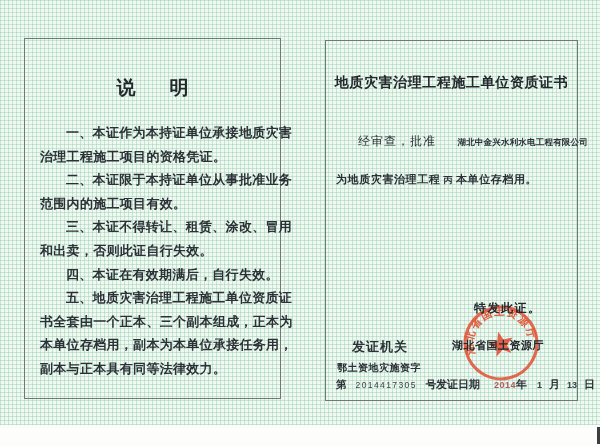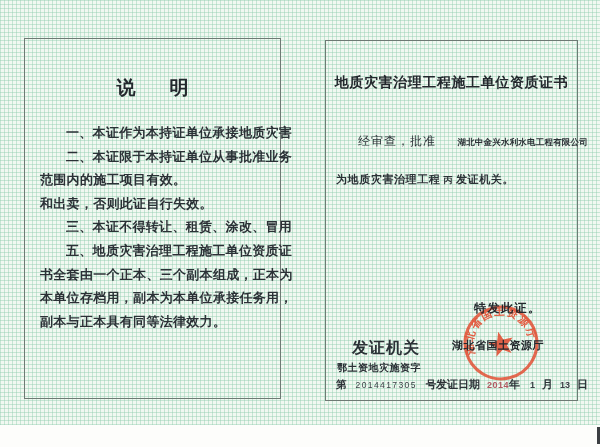--- a/index.html
+++ b/index.html
@@ -47,29 +47,29 @@
     font-size:14px; font-weight:bold; letter-spacing:0.6px; color:#23282d;
     white-space:nowrap;
   }
   .rp-approval { position:absolute; top:90px; left:32px; white-space:nowrap; }
   .rp-approval .pre { font-size:12px; font-weight:normal; letter-spacing:1px; color:#2b3136; }
   .rp-approval .company { font-size:8.5px; font-weight:bold; letter-spacing:0.2px; color:#2b3136; margin-left:17px; }
   .rp-grade { position:absolute; top:131px; left:10px; font-size:11px; font-weight:bold; letter-spacing:0.6px; color:#2b3136; white-space:nowrap; }
   .rp-grade .grade { font-size:9px; margin:0 3px; }
   .rp-issue-statement { position:absolute; top:259px; left:148px; font-size:12px; font-weight:bold; letter-spacing:1.5px; color:#23282d; z-index:2; }
   .rp-issuer-row { position:absolute; top:297px; left:0; right:0; z-index:2; }
-  .rp-issuer-label { position:absolute; left:26px; top:0; font-size:16px; font-weight:bold; letter-spacing:1px; color:#2b3136; white-space:nowrap; }
+  .rp-issuer-label { position:absolute; left:26px; top:0; font-size:13px; font-weight:bold; letter-spacing:1px; color:#2b3136; white-space:nowrap; }
   .rp-issuer-name  { position:absolute; left:126px; top:0; font-size:11px; font-weight:bold; letter-spacing:0.5px; color:#23282d; white-space:nowrap; }
   .rp-certno-prefix { position:absolute; top:320px; left:11px; font-size:10px; font-weight:bold; letter-spacing:0.5px; color:#2b3136; white-space:nowrap; }
   .rp-certno-row { position:absolute; top:337px; left:10px; display:flex; align-items:baseline; gap:9px; z-index:2; }
   .rp-certno-row .han { font-size:10.5px; font-weight:bold; color:#2b3136; }
   .rp-certno-row .num { font-size:8.5px; font-weight:normal; letter-spacing:1.4px; color:#3a4046; }
   .rp-date-row { position:absolute; top:336px; left:110px; display:flex; align-items:baseline; z-index:2; white-space:nowrap; }
   .rp-date-row .lbl { font-size:11px; font-weight:bold; color:#2b3136; }
-  .rp-date-row .yr { font-size:9px; font-weight:bold; color:#b05a62; margin-left:7px; letter-spacing:0.5px; }
+  .rp-date-row .yr { font-size:9px; font-weight:bold; color:#b05a62; margin-left:14px; letter-spacing:0.5px; }
   .rp-date-row .han { font-size:11px; font-weight:bold; color:#2b3136; }
   .rp-date-row .dnum { font-size:9px; font-weight:bold; color:#3a4046; }
   .gap1 { margin-left:10px; } .gap2 { margin-left:7px; }
 
   
   .seal {
     position:absolute; left:136px; top:263px; width:78px; height:78px;
     transform:rotate(-14deg); opacity:0.9; z-index:1;
   }
 
@@ -82,41 +82,43 @@
 <div class="photo">
   <div class="cert">
 
     <div class="page page-left">
       <div class="lp-title">
         <span>说</span>
         <span>明</span>
       </div>
       <div class="lp-body">
         <div class="ln indent">一、本证作为本持证单位承接地质灾害</div>
+        <div class="ln">治理工程施工项目的资格凭证。</div>
         <div class="ln indent">二、本证限于本持证单位从事批准业务</div>
         <div class="ln">范围内的施工项目有效。</div>
+        <div class="ln indent">三、本证不得转让、租赁、涂改、冒用</div>
         <div class="ln">和出卖，否则此证自行失效。</div>
-        <div class="ln indent">三、本证不得转让、租赁、涂改、冒用</div>
+        <div class="ln indent">四、本证在有效期满后，自行失效。</div>
         <div class="ln indent">五、地质灾害治理工程施工单位资质证</div>
         <div class="ln">书全套由一个正本、三个副本组成，正本为</div>
         <div class="ln">本单位存档用，副本为本单位承接任务用，</div>
         <div class="ln">副本与正本具有同等法律效力。</div>
       </div>
     </div>
 
     <div class="page page-right">
       <div class="rp-title">地质灾害治理工程施工单位资质证书</div>
 
       <div class="rp-approval">
         <span class="pre">经审查，批准</span>
         <span class="company">湖北中金兴水利水电工程有限公司</span>
       </div>
 
       <div class="rp-grade">
-        <span>为地质灾害治理工程</span><span class="grade">丙</span><span>发证机关。</span>
+        <span>为地质灾害治理工程</span><span class="grade">丙</span><span>本单位存档用。</span>
       </div>
 
       <div class="rp-issue-statement">特发此证。</div>
 
       <svg class="seal" viewBox="0 0 100 100">
         <circle cx="50" cy="50" r="46" fill="none" stroke="#e2492d" stroke-width="4" opacity="0.9"></circle>
         <path d="M50,35 L54.1,46.3 L66.2,46.7 L56.7,54.2 L60,65.8 L50,59 L40,65.8 L43.3,54.2 L33.8,46.7 L45.9,46.3 Z" fill="#e2492d" opacity="0.95"></path>
         <defs>
           <path id="sealArc" d="M 18.8,68 A 36,36 0 1 1 81.2,68" fill="none"></path>
         </defs>

